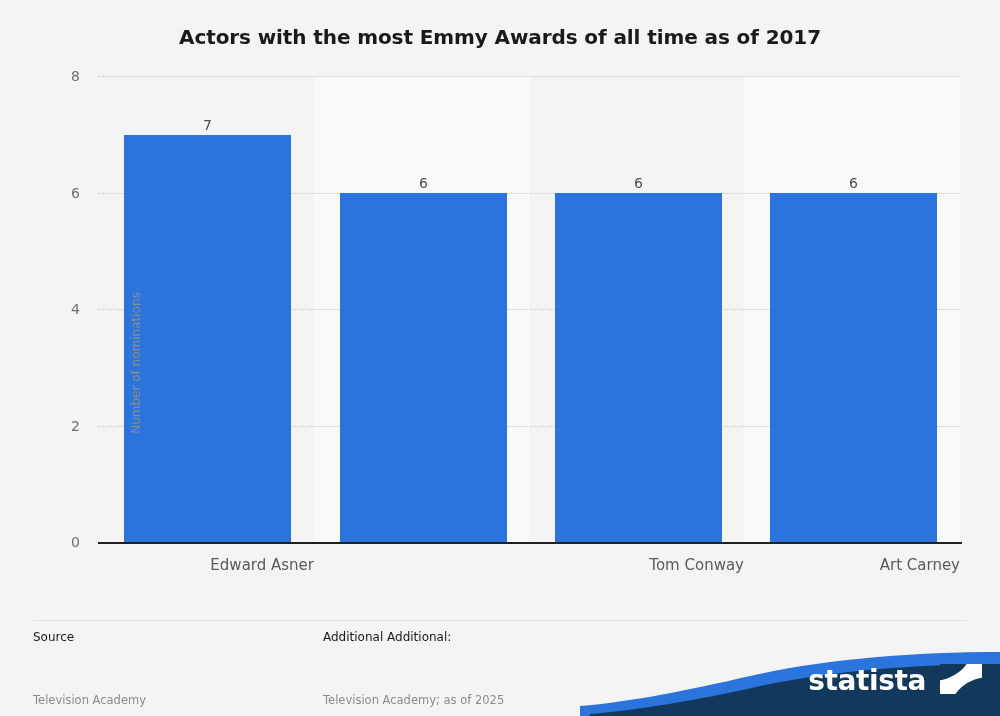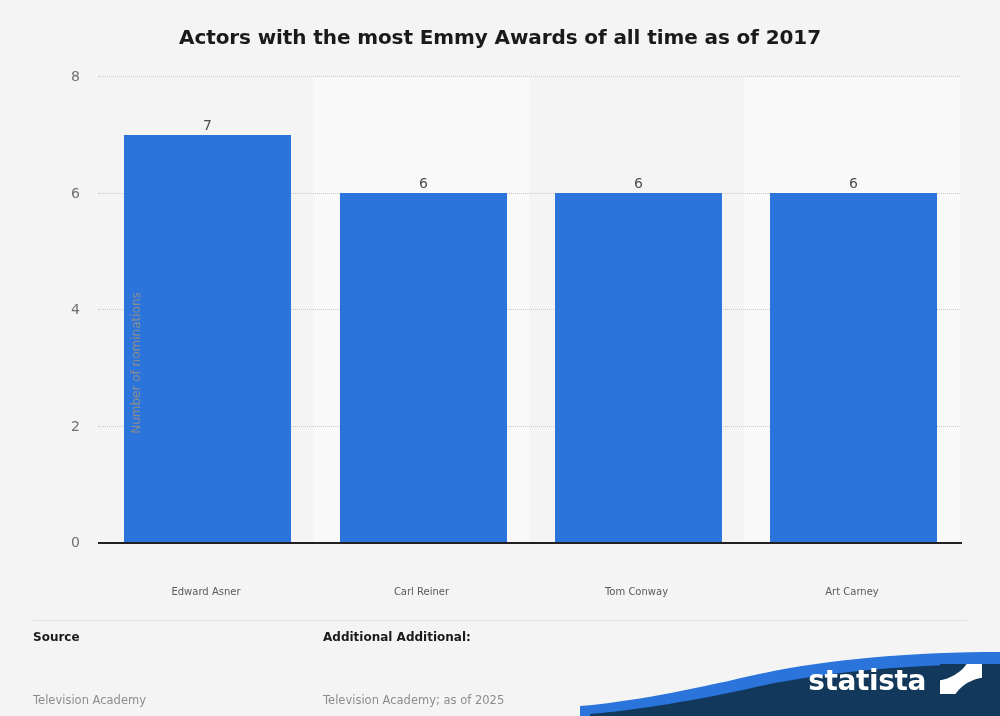--- a/index.html
+++ b/index.html
@@ -98,24 +98,24 @@
   .bar-value {
     position: absolute;
     text-align: center;
     font-size: 14px;
     color: #4d4d4d;
   }
 
   
   .x-tick-label {
     position: absolute;
-    text-align: center;
-    font-size: 10px;
+    text-align: right;
+    font-size: 15px;
     color: #5a5a5a;
-    top: 586px;
+    top: 556px;
   }
 
   
   .footer {
     position: absolute;
     left: 0;
     top: 600px;
     width: 1000px;
     height: 116px;
   }
@@ -134,21 +134,21 @@
     width: 280px;
   }
   .footer-col-extra {
     position: absolute;
     left: 323px;
     top: 30px;
     width: 400px;
   }
   .footer-head {
     font-size: 12px;
-    font-weight: bold;
+    font-weight: normal;
     color: #1a1a1a;
     margin-bottom: 4px;
   }
   .footer-line {
     font-size: 11.5px;
     color: #8c8c8c;
     line-height: 17px;
     margin-top: 48px;
   }
 
@@ -235,21 +235,20 @@
 
   <div class="axis-baseline"></div>
 
   <div class="y-tick-label" style="top:68px;">8</div>
   <div class="y-tick-label" style="top:185px;">6</div>
   <div class="y-tick-label" style="top:301px;">4</div>
   <div class="y-tick-label" style="top:418px;">2</div>
   <div class="y-tick-label" style="top:534px;">0</div>
 
   <div class="x-tick-label" style="left:98px;  width:216px;">Edward Asner</div>
-  <div class="x-tick-label" style="left:314px; width:215px;">Carl Reiner</div>
   <div class="x-tick-label" style="left:744px; width:216px;">Art Carney</div>
   <div class="x-tick-label" style="left:529px; width:215px;">Tom Conway</div>
 
   <div class="footer">
     <div class="footer-divider"></div>
 
     <div class="footer-col-source">
       <div class="footer-head">Source</div>
       <div class="footer-line">Television Academy</div>
     </div>

